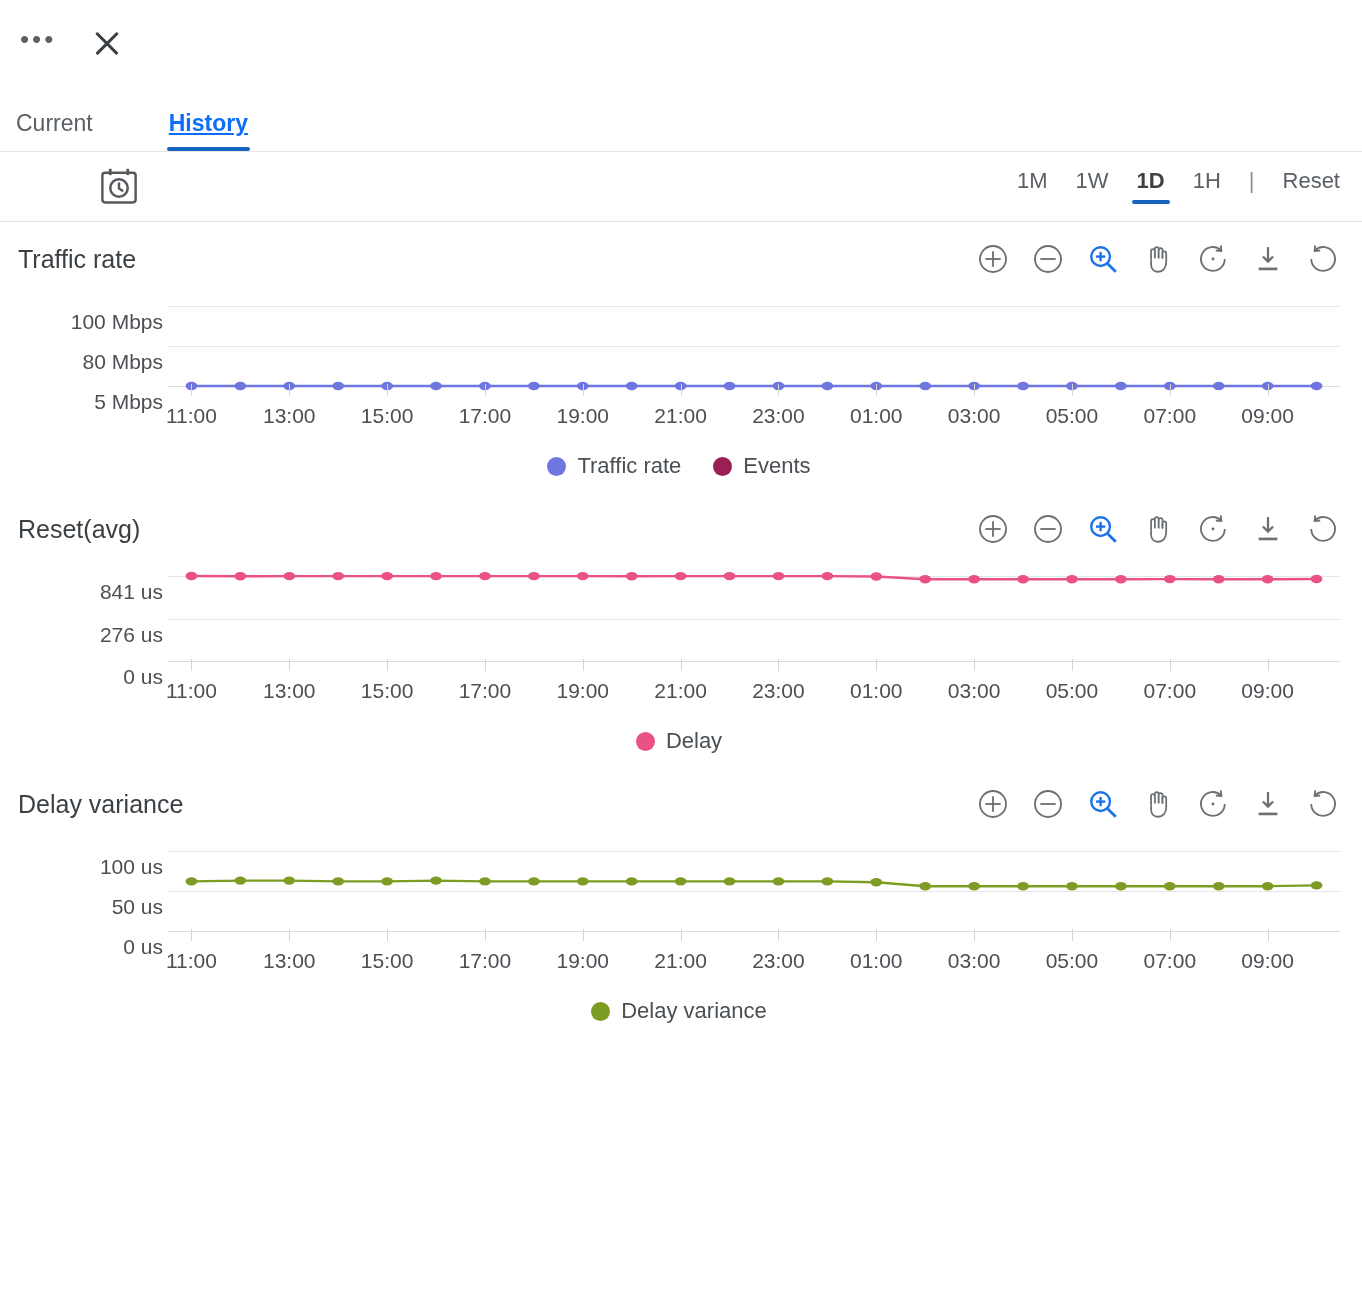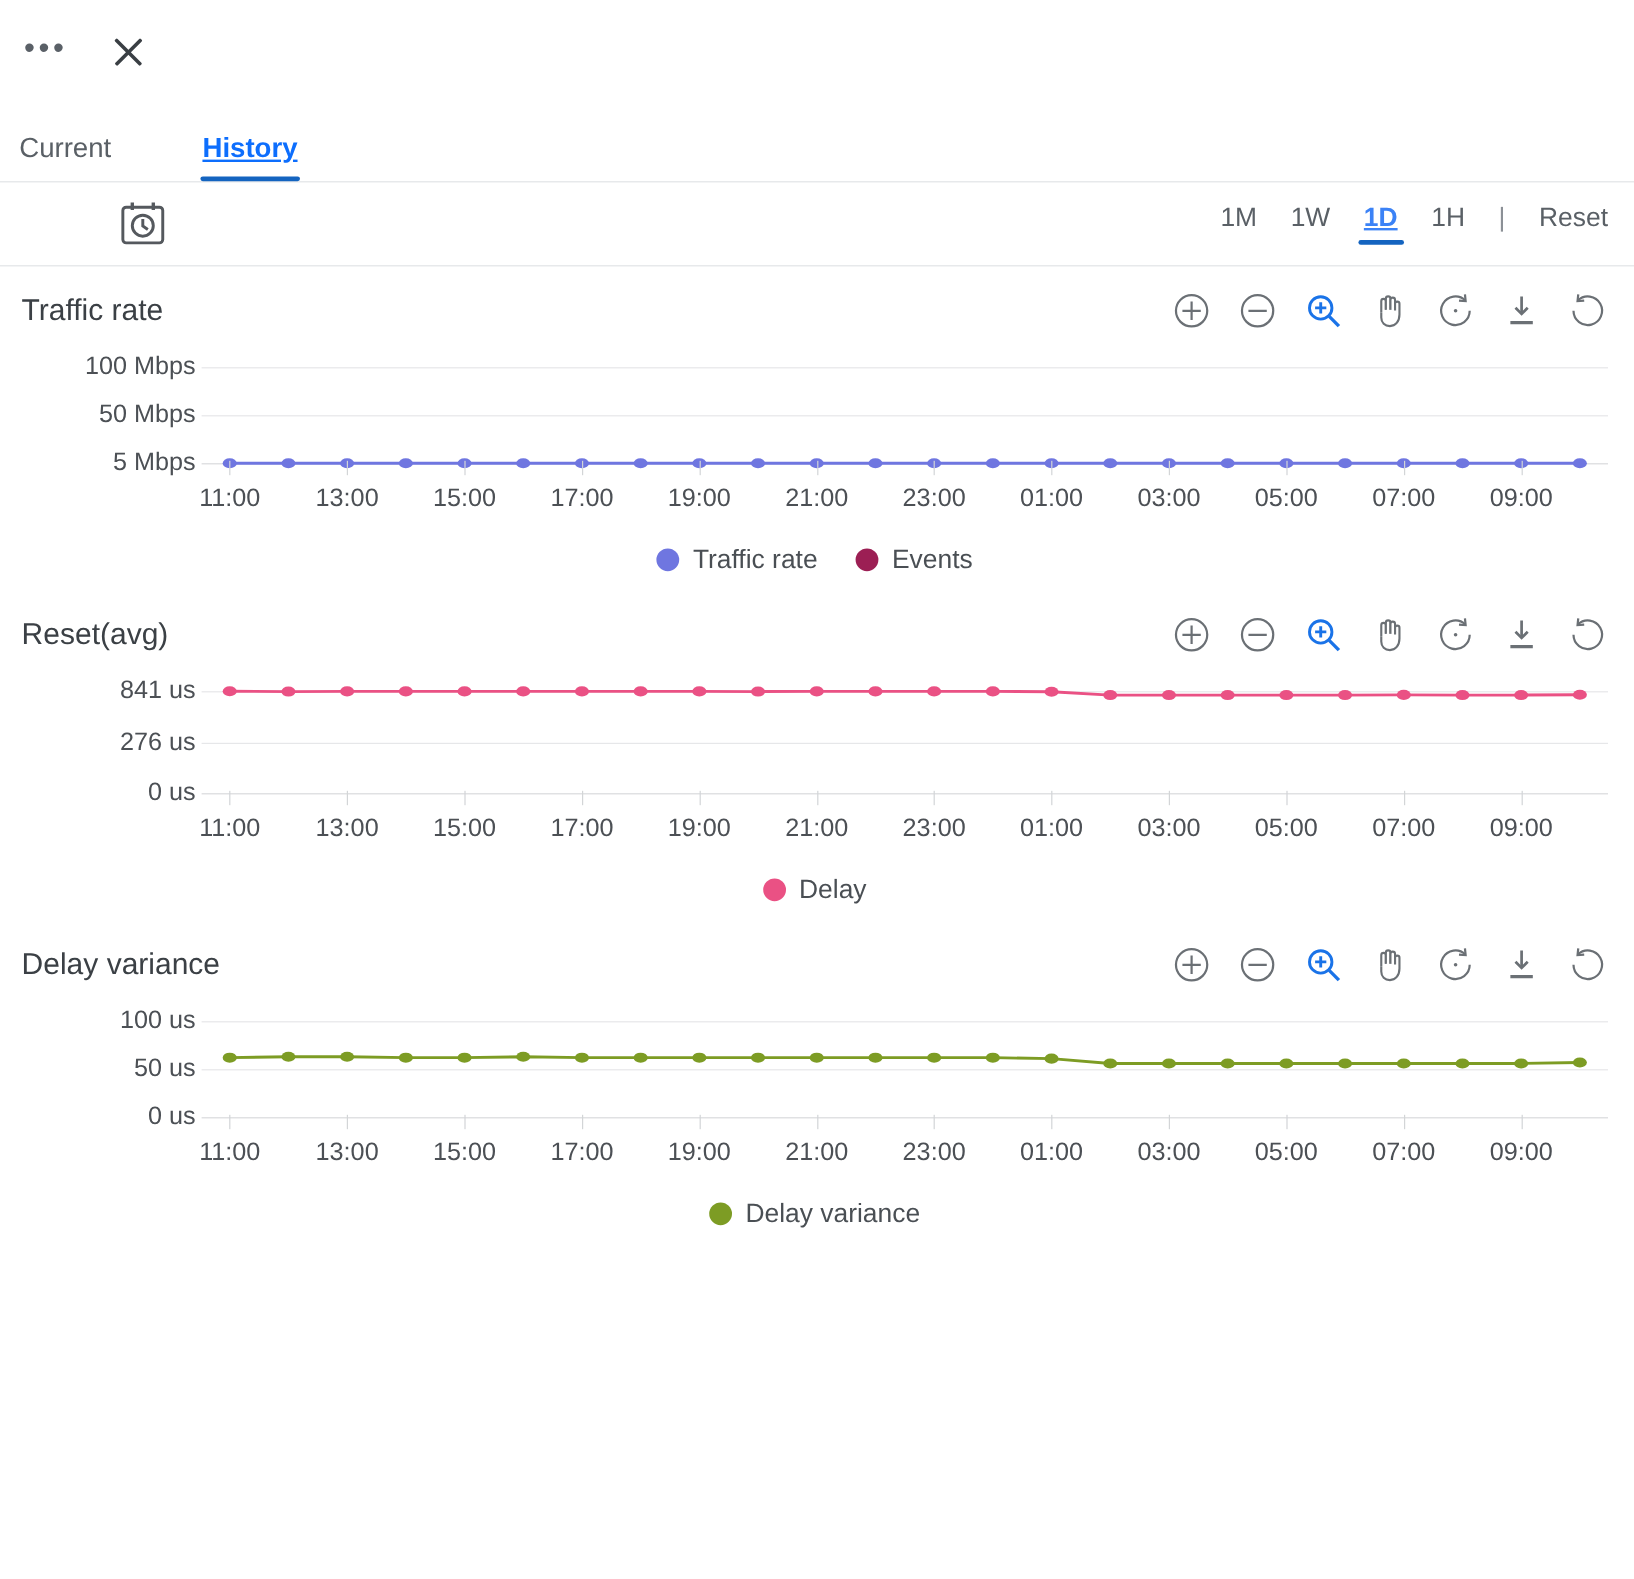--- a/index.html
+++ b/index.html
@@ -62,42 +62,42 @@
   .range-text {
     font-size: 23px; color:#1b5fad; margin-left: 22px;
     white-space: nowrap; cursor: pointer;
   }
   .range-spacer { flex: 1; }
   .range-btns { display:flex; align-items:center; gap: 28px; }
   .rbtn {
     font-size: 22px; color:#5a6066; cursor:pointer;
     position:relative; padding-bottom: 12px;
   }
-  .rbtn.active { color:#3b82f6; font-weight:bold;text-decoration:underline; }
+  .rbtn.active { color:#404040; font-weight:bold; }
   .rbtn.active::after {
     content:""; position:absolute; left:-5px; right:-5px; bottom:2px;
     height:4px; background:#1464c0; border-radius:2px;
   }
   .rsep { color:#8b9096; font-size: 22px; padding-bottom:12px; }
 
   
   .chart-block { padding: 0 22px 0 18px; }
   .chart-head {
     display:flex; align-items:center; justify-content:space-between;
     height: 74px;
   }
   .chart-title { font-size: 25px; color:#3b4045; }
   .chart-tools { display:flex; align-items:center; gap: 21px; }
   .tool { width: 34px; height: 34px; cursor:pointer; display:block; }
 
   .plot { position: relative; }
   .ylabels { position:absolute; left:0; top:0; width:145px; }
   .ylab {
     position:absolute; right: 0; font-size: 21px; color:#4c5055;
-    transform: translateY(-50%); white-space: nowrap;
+    transform: translateY(-50%); white-space: nowrap; margin-top: 16px;
   }
   .gridwrap { position:absolute; left:150px; right:0; top:0; bottom:0; }
   .gridline {
     position:absolute; left:0; right:0; height:1px; background:#e6e7e9;
   }
   .axisline { position:absolute; left:0; right:0; height:1px; background:#d9dadc; }
   .svgplot { position:absolute; left:0; top:0; width:100%; height:100%; overflow:visible; }
 
   .xlabels { position:relative; height: 44px; margin-left:150px; }
   .xlab {
@@ -190,21 +190,21 @@
               </svg></span>
             <span class="tool"><svg viewBox="0 0 24 24" width="34" height="34" fill="none" stroke="#6b7075" stroke-width="1.3">
         <path d="M3.7 12a8.4 8.4 0 1 0 2.6-6.1"></path>
         <polyline points="6.5,2.4 6.1,6.3 10,6"></polyline>
               </svg></span>
           </div>
         </div>
         <div class="plot" style="height: 100px;">
           <div class="ylabels" style="height: 100px;">
             <div class="ylab" style="top: 90px;">5 Mbps</div>
-            <div class="ylab" style="top: 50px;">50 Mbps</div>
+            <div class="ylab" style="top: 50px;">80 Mbps</div>
             <div class="ylab" style="top: 10px;">100 Mbps</div>
           </div>
           <div class="gridwrap">
             <div class="axisline" style="top: 90px;"></div>
             <div class="gridline" style="top: 50px;"></div>
             <div class="gridline" style="top: 10px;"></div>
             <svg class="svgplot" preserveAspectRatio="none" viewBox="0 0 1000 100">
               <polyline points="20,90 61.73913043478261,90 103.47826086956522,90 145.2173913043478,90 186.95652173913044,90 228.69565217391303,90 270.4347826086956,90 312.17391304347825,90 353.9130434782609,90 395.6521739130435,90 437.39130434782606,90 479.1304347826087,90 520.8695652173913,90 562.6086956521739,90 604.3478260869565,90 646.0869565217391,90 687.8260869565217,90 729.5652173913043,90 771.304347826087,90 813.0434782608696,90 854.7826086956521,90 896.5217391304348,90 938.2608695652174,90 980,90" fill="none" stroke="#6f76e0" stroke-width="2.4" vector-effect="non-scaling-stroke"></polyline>
               <ellipse cx="20" cy="90" rx="5" ry="4.2" fill="#6f76e0"></ellipse>
               <ellipse cx="61.73913043478261" cy="90" rx="5" ry="4.2" fill="#6f76e0"></ellipse>

